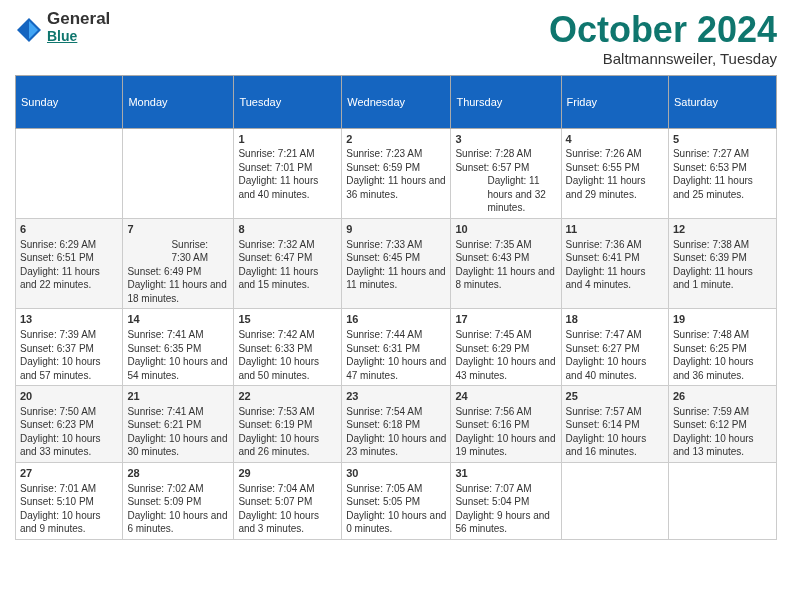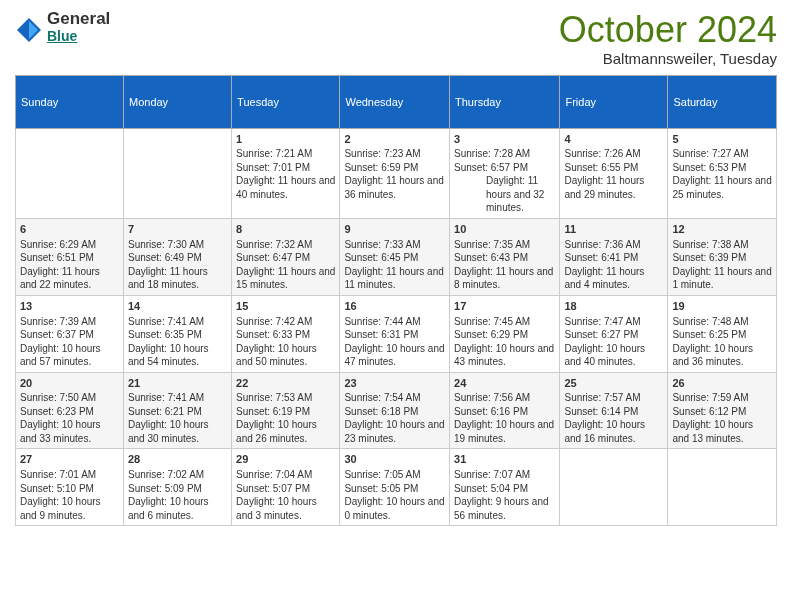--- a/index.html
+++ b/index.html
@@ -45,22 +45,22 @@
     .logo-icon {
       width: 28px;
       height: 28px;
       margin-right: 4px;
     }
     .title-block {
       text-align: right;
     }
     .month-title {
       font-size: 36px;
-      color: #4d7c0f;
-      font-weight: normal;
+      color: #0f766e;
+      font-weight: bold;
       line-height: 1.1;
       text-align: right;
     }
     .location {
       font-size: 15px;
       color: #333;
     }
     .calendar {
       width: 100%;
       border-collapse: collapse;
@@ -178,21 +178,21 @@
         </tr>
         <tr class="row-even">
           <td>
             <span class="day-num">6</span>
             <span style="display: block;">Sunrise: 6:29 AM</span>
             <span style="display: block;">Sunset: 6:51 PM</span>
             <span style="display: block;">Daylight: 11 hours and 22 minutes.</span>
           </td>
           <td>
             <span class="day-num">7</span>
-            <span style="display: block;">Sunrise: 7:30 AM</span>
+            <span style="display: block; margin-left: 44px;">Sunrise: 7:30 AM</span>
             <span style="display: block;">Sunset: 6:49 PM</span>
             <span style="display: block;">Daylight: 11 hours and 18 minutes.</span>
           </td>
           <td>
             <span class="day-num">8</span>
             <span style="display: block;">Sunrise: 7:32 AM</span>
             <span style="display: block;">Sunset: 6:47 PM</span>
             <span style="display: block;">Daylight: 11 hours and 15 minutes.</span>
           </td>
           <td>

